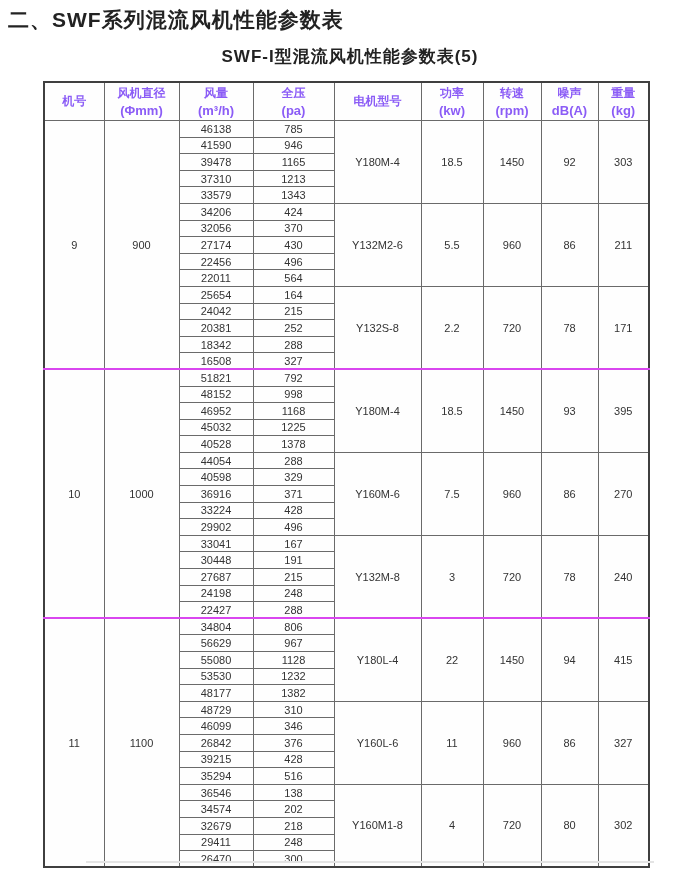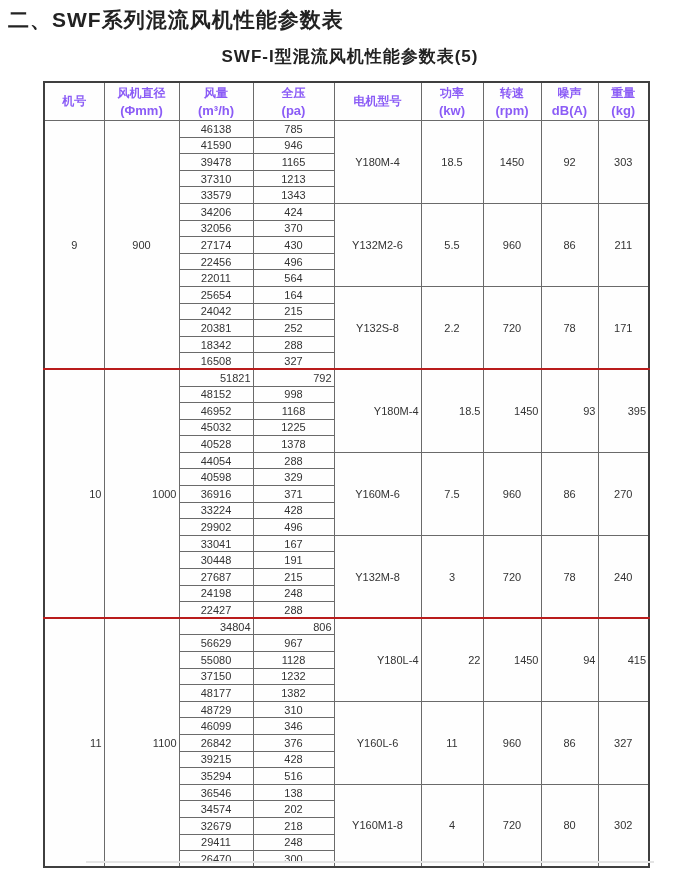--- a/index.html
+++ b/index.html
@@ -54,21 +54,21 @@
     font-weight: bold;
     margin-top: 1px;
   }
   .params td {
     font-size: 11px;
     height: 16.6px;
     padding: 0 2px;
     color: #333;
   }
   tr.group-start td { border-top: 1px solid #fca5a5; }
-  tr.section-start td { border-top: 2px solid #b91c1c; text-align: right; }
+  tr.section-start td { border-top: 2px solid #d946ef; }
 
   
   .scan-line {
     position: absolute;
     left: 86px; right: 46px;
     top: 861px;
     height: 2px;
     background: #e4e4e4;
   }
 </style>
@@ -297,21 +297,21 @@
         </tr>
         <tr>
           <td>56629</td>
           <td>967</td>
         </tr>
         <tr>
           <td>55080</td>
           <td>1128</td>
         </tr>
         <tr>
-          <td>37150</td>
+          <td>53530</td>
           <td>1232</td>
         </tr>
         <tr>
           <td>48177</td>
           <td>1382</td>
         </tr>
         <tr class="group-start">
           <td>48729</td>
           <td>310</td>
           <td rowspan="5">Y160L-6</td>

